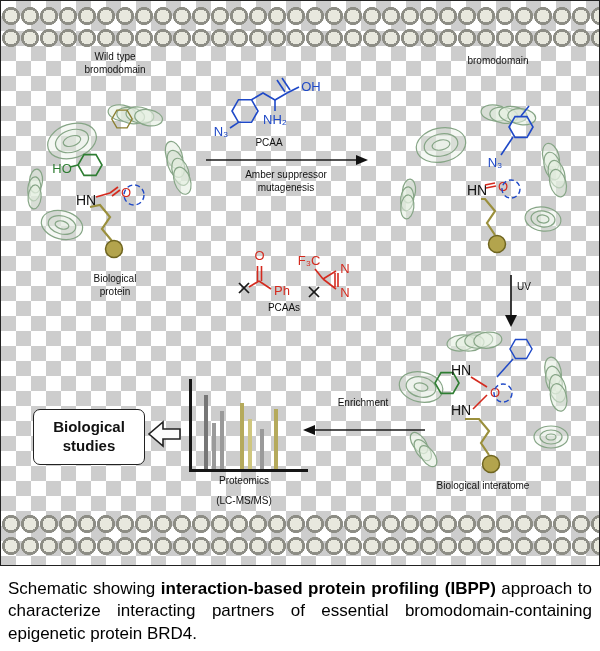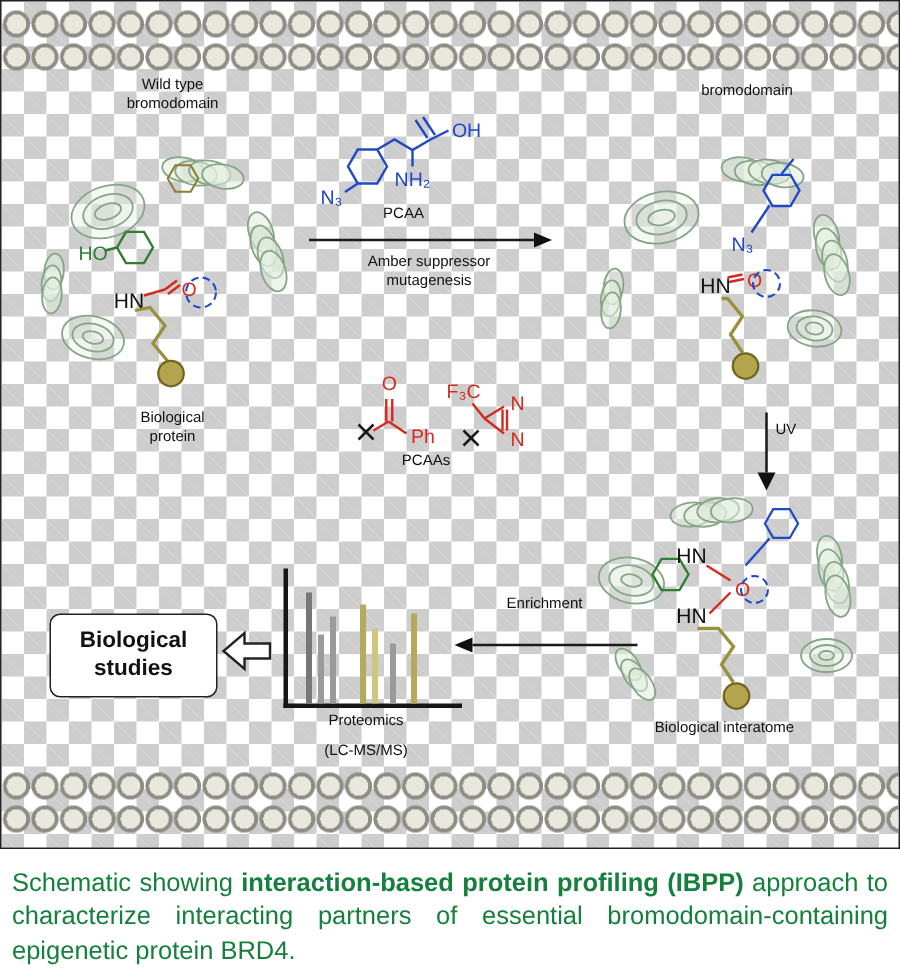--- a/index.html
+++ b/index.html
@@ -38,21 +38,21 @@
          border-left:3px solid #161616;border-bottom:3px solid #161616;}
   .bars{position:absolute;left:0;top:0;right:0;bottom:0;}
   .bar{position:absolute;bottom:0;width:4px;}
   .bio-box{position:absolute;left:32px;top:408px;width:110px;height:54px;background:#fff;
            border:1.6px solid #222;border-radius:7px;display:flex;flex-direction:column;
            align-items:center;justify-content:center;font-weight:bold;font-size:15px;line-height:1.25;}
   .cells{position:absolute;left:14px;top:529px;font-weight:bold;font-size:15px;
          background:rgba(255,255,255,.78);padding:1px 5px;}
   .caption{position:absolute;top:566px;left:0;width:600px;height:85px;background:#fff;
            box-sizing:border-box;padding:12px 8px 0 8px;font-size:17px;line-height:1.32;
-           text-align:justify;color:#15803d;}
+           text-align:justify;color:#000000;}
 </style>
 </head>
 <body>
 
 <div class="page">
 
   <div class="diagram checker">
 
     <div class="membrane membrane-top"></div>
     <div class="membrane membrane-bottom"></div>

